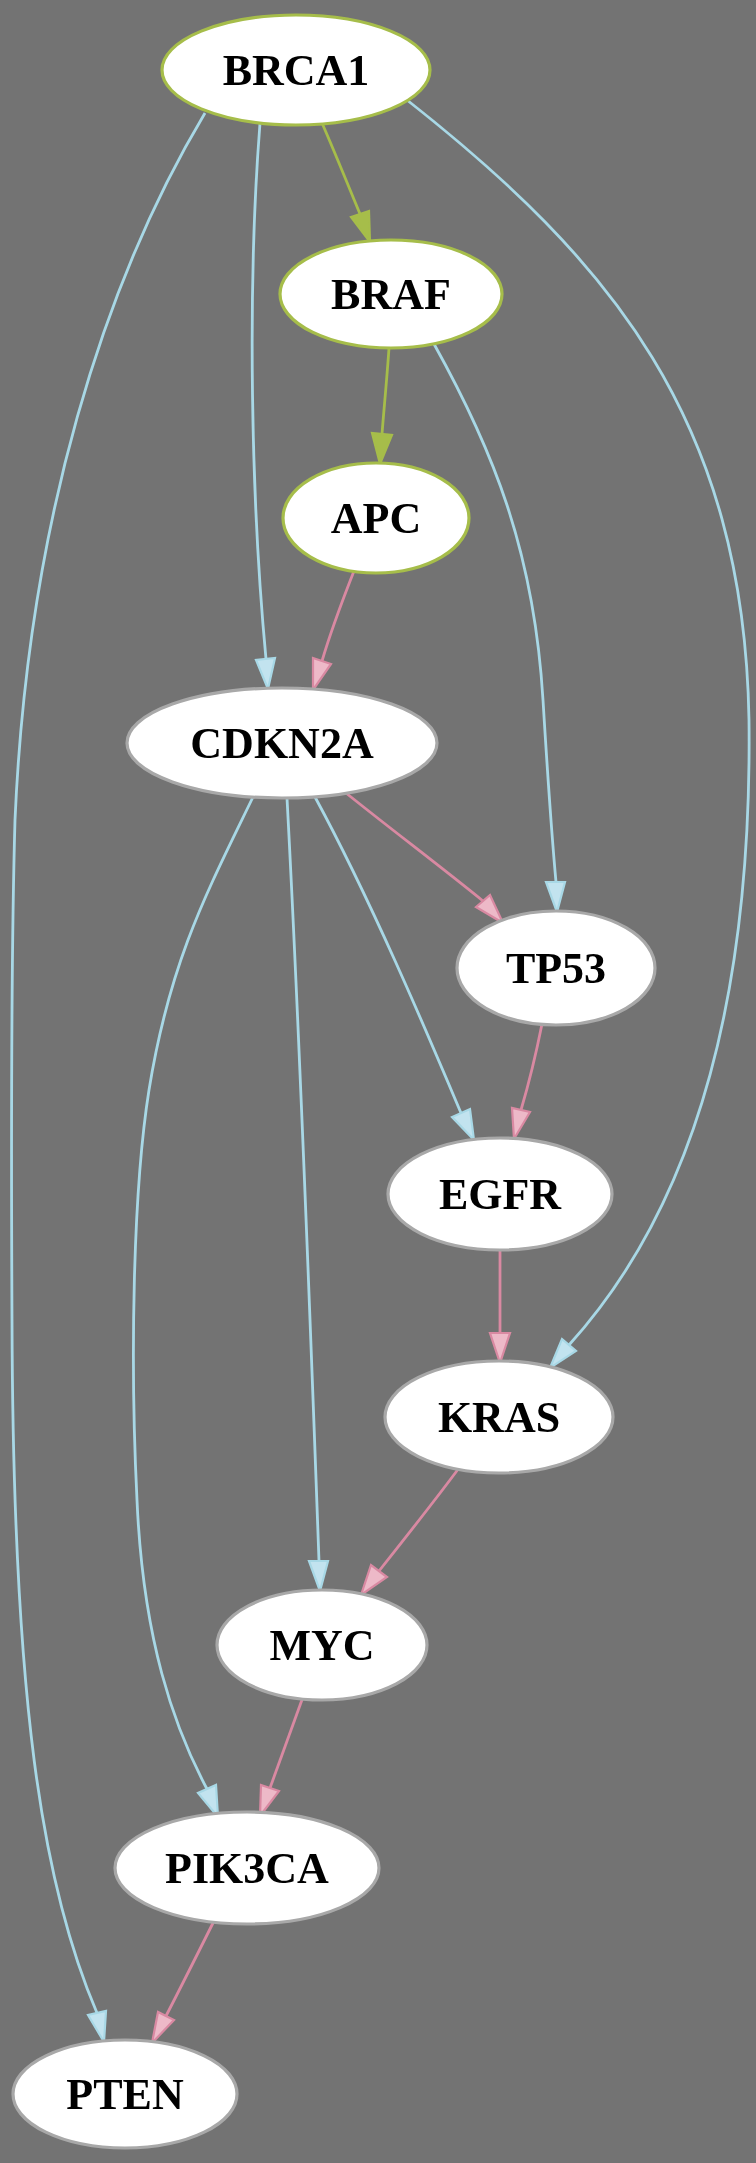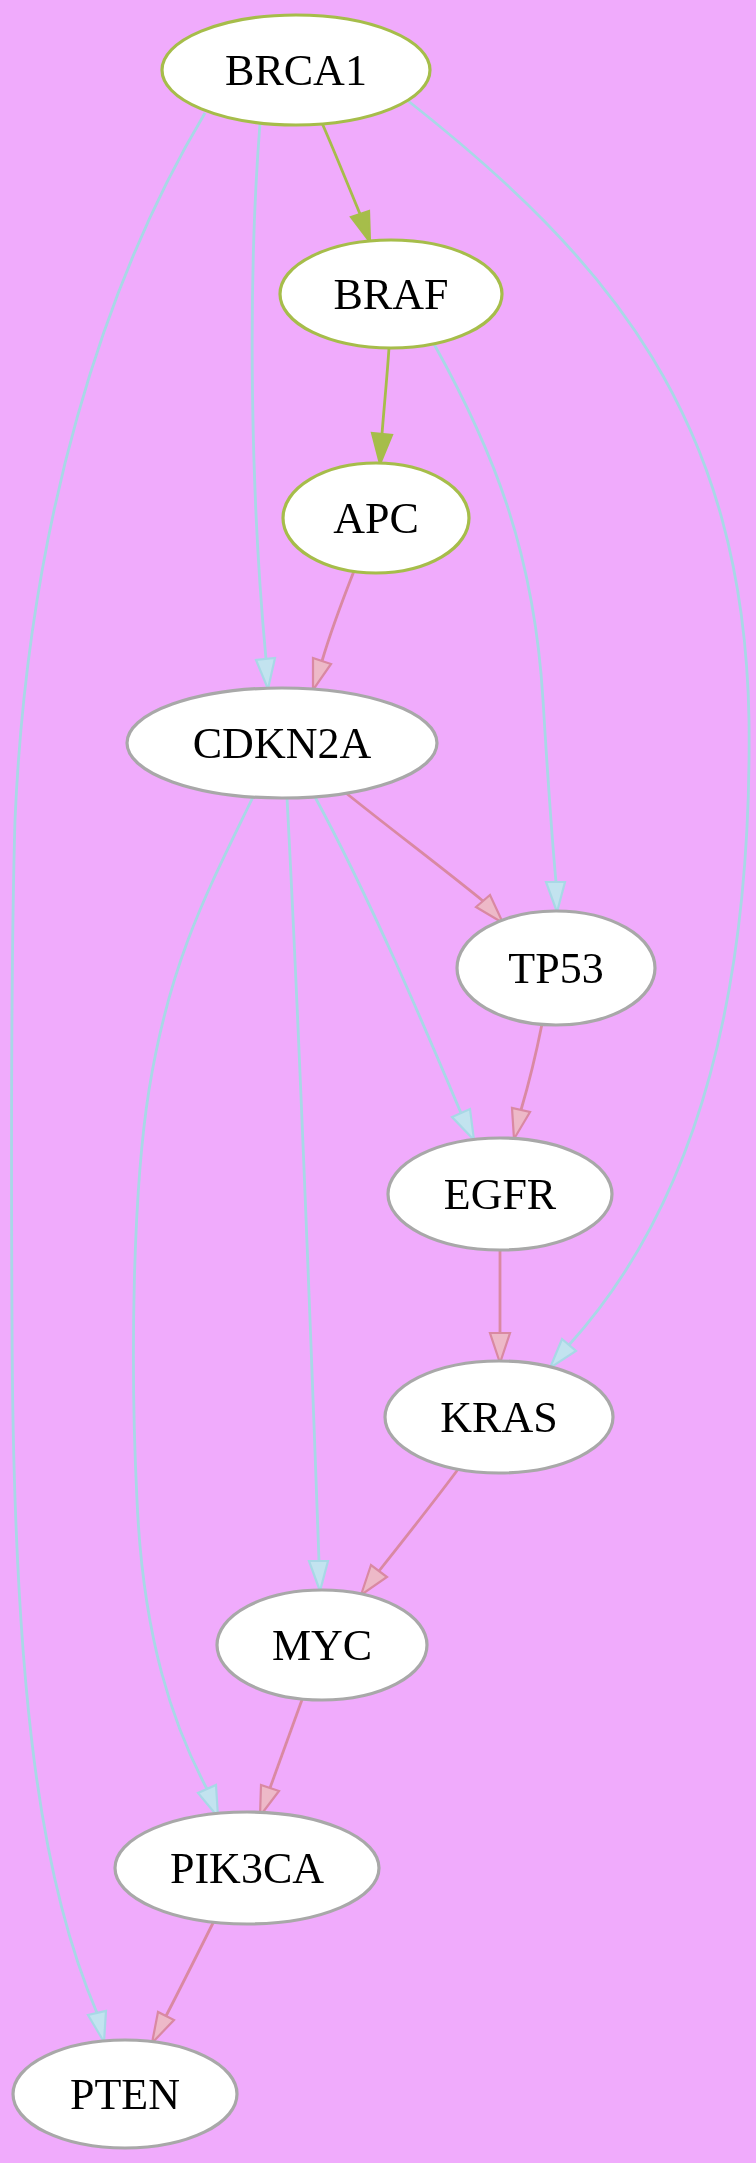--- a/index.html
+++ b/index.html
@@ -1,21 +1,22 @@
 <!DOCTYPE html>
 <html><head>
 <meta charset="utf-8">
 <style>
   html, body { margin: 0; padding: 0; background: #ffffff; }
   .canvas {
     position: relative;
     width: 756px;
     height: 2163px;
-    background: #f0abfc;
+    background: #737373;
     overflow: hidden;
+    font-weight: bold;
   }
   svg { display: block; }
   .node-label {
     font-family: "Liberation Serif", "DejaVu Serif", serif;
     font-size: 44px;
     fill: #000000;
     text-anchor: middle;
   }
   .edge-shaft { fill: none; }
 </style>

